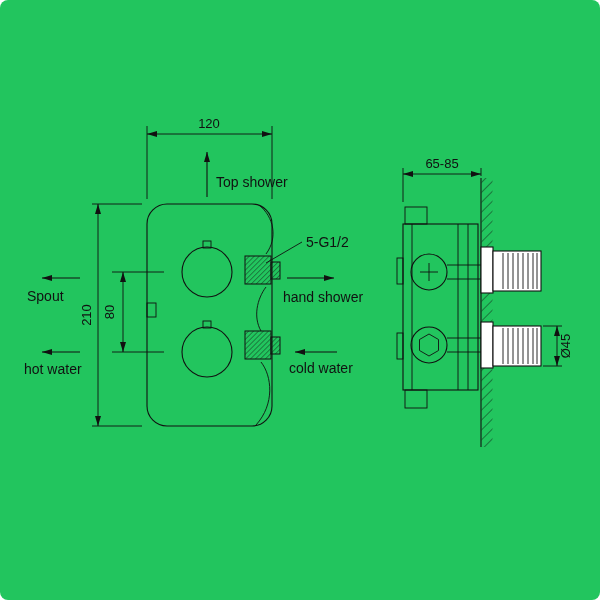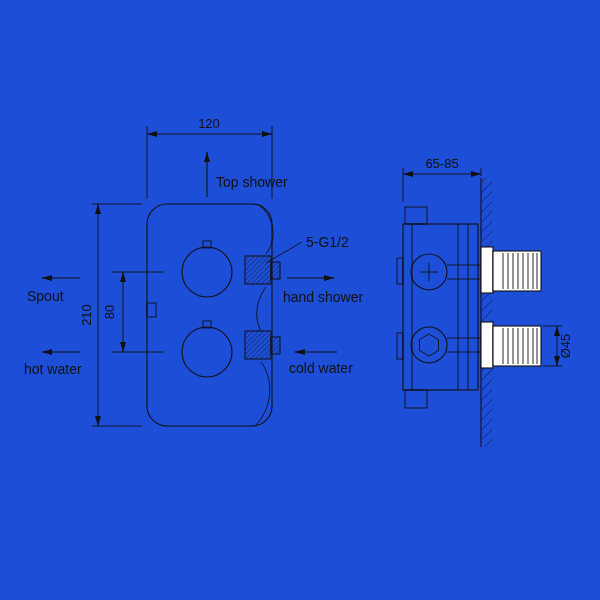--- a/index.html
+++ b/index.html
@@ -1,18 +1,19 @@
 <!DOCTYPE html>
 <html><head>
 <meta charset="utf-8">
 <style>
   html,body{margin:0;padding:0;background:#ffffff;}
   .page{
-    width:600px;height:600px;background:#1d4ed8;position:relative;
+    width:600px;height:600px;background:#22c55e;position:relative;
     font-family:"Liberation Sans", sans-serif;
+    border-radius:8px;
   }
   svg{display:block;}
   svg text{
     font-family:"Liberation Sans", sans-serif;
     fill:#111111;
   }
   .lbl{font-size:14px;}
   .dim{font-size:13px;}
   .ln{stroke:#111111;stroke-width:1.1;fill:none;}
   .thin{stroke:#111111;stroke-width:0.9;fill:none;}

